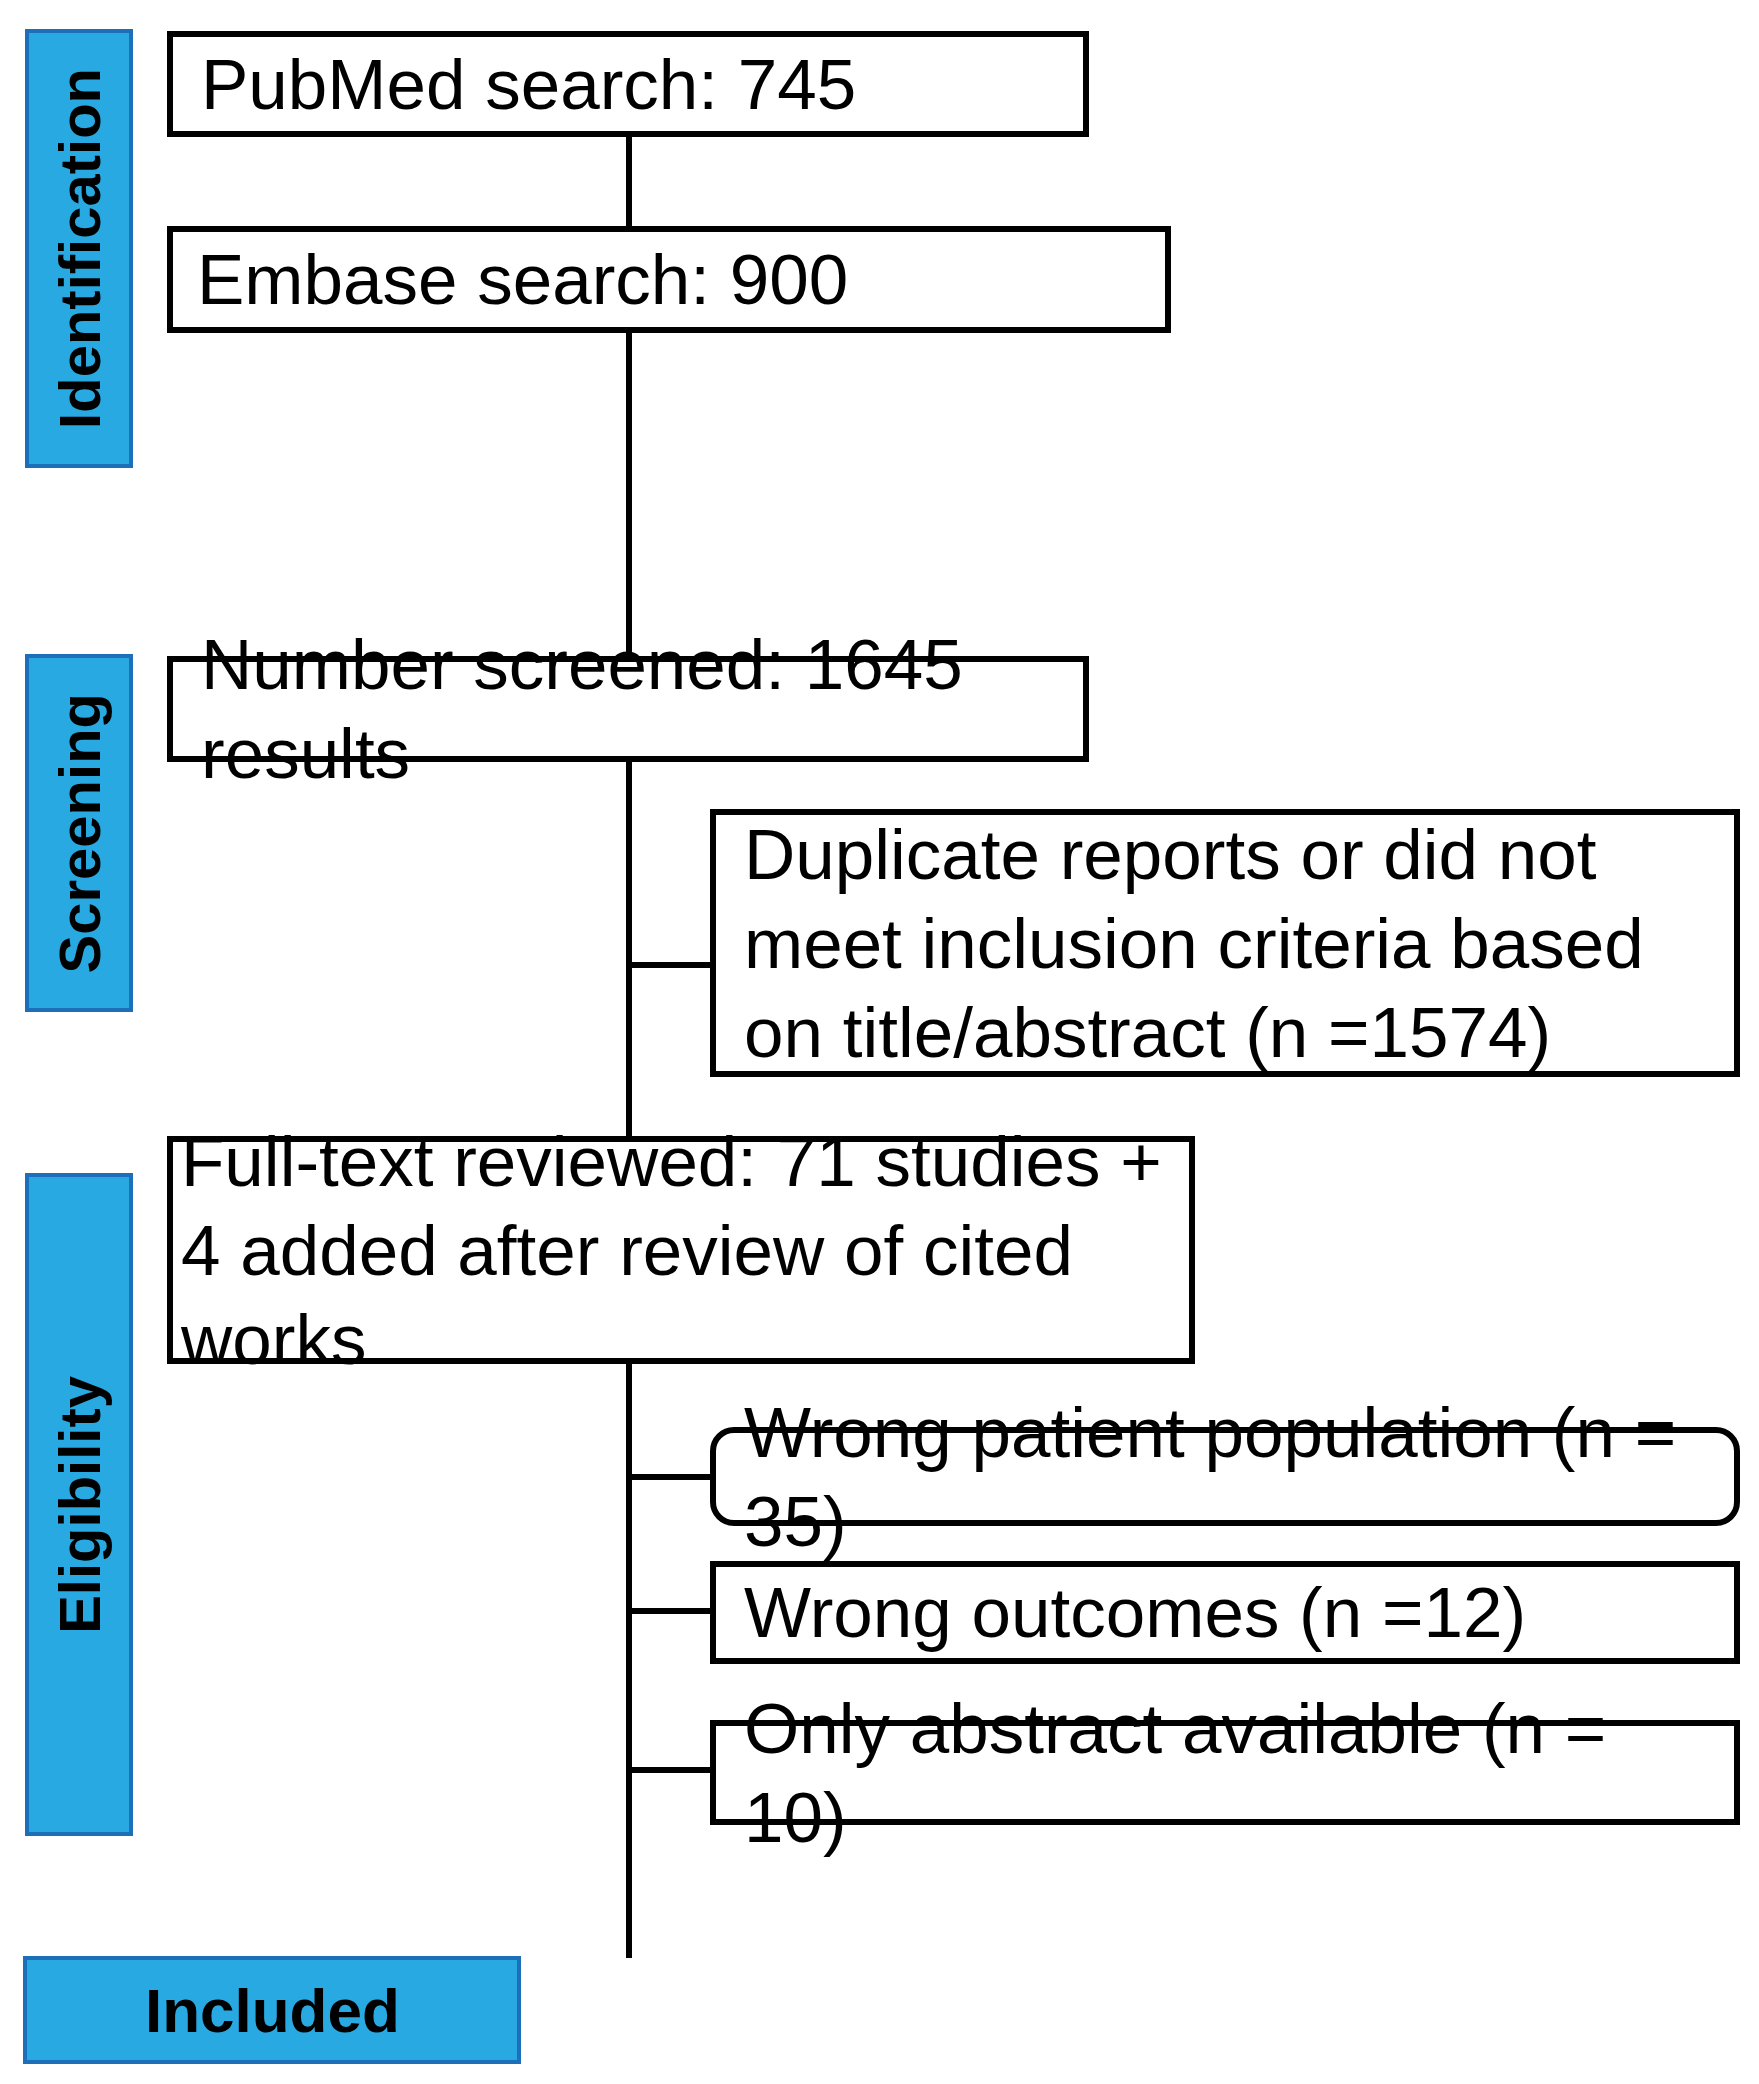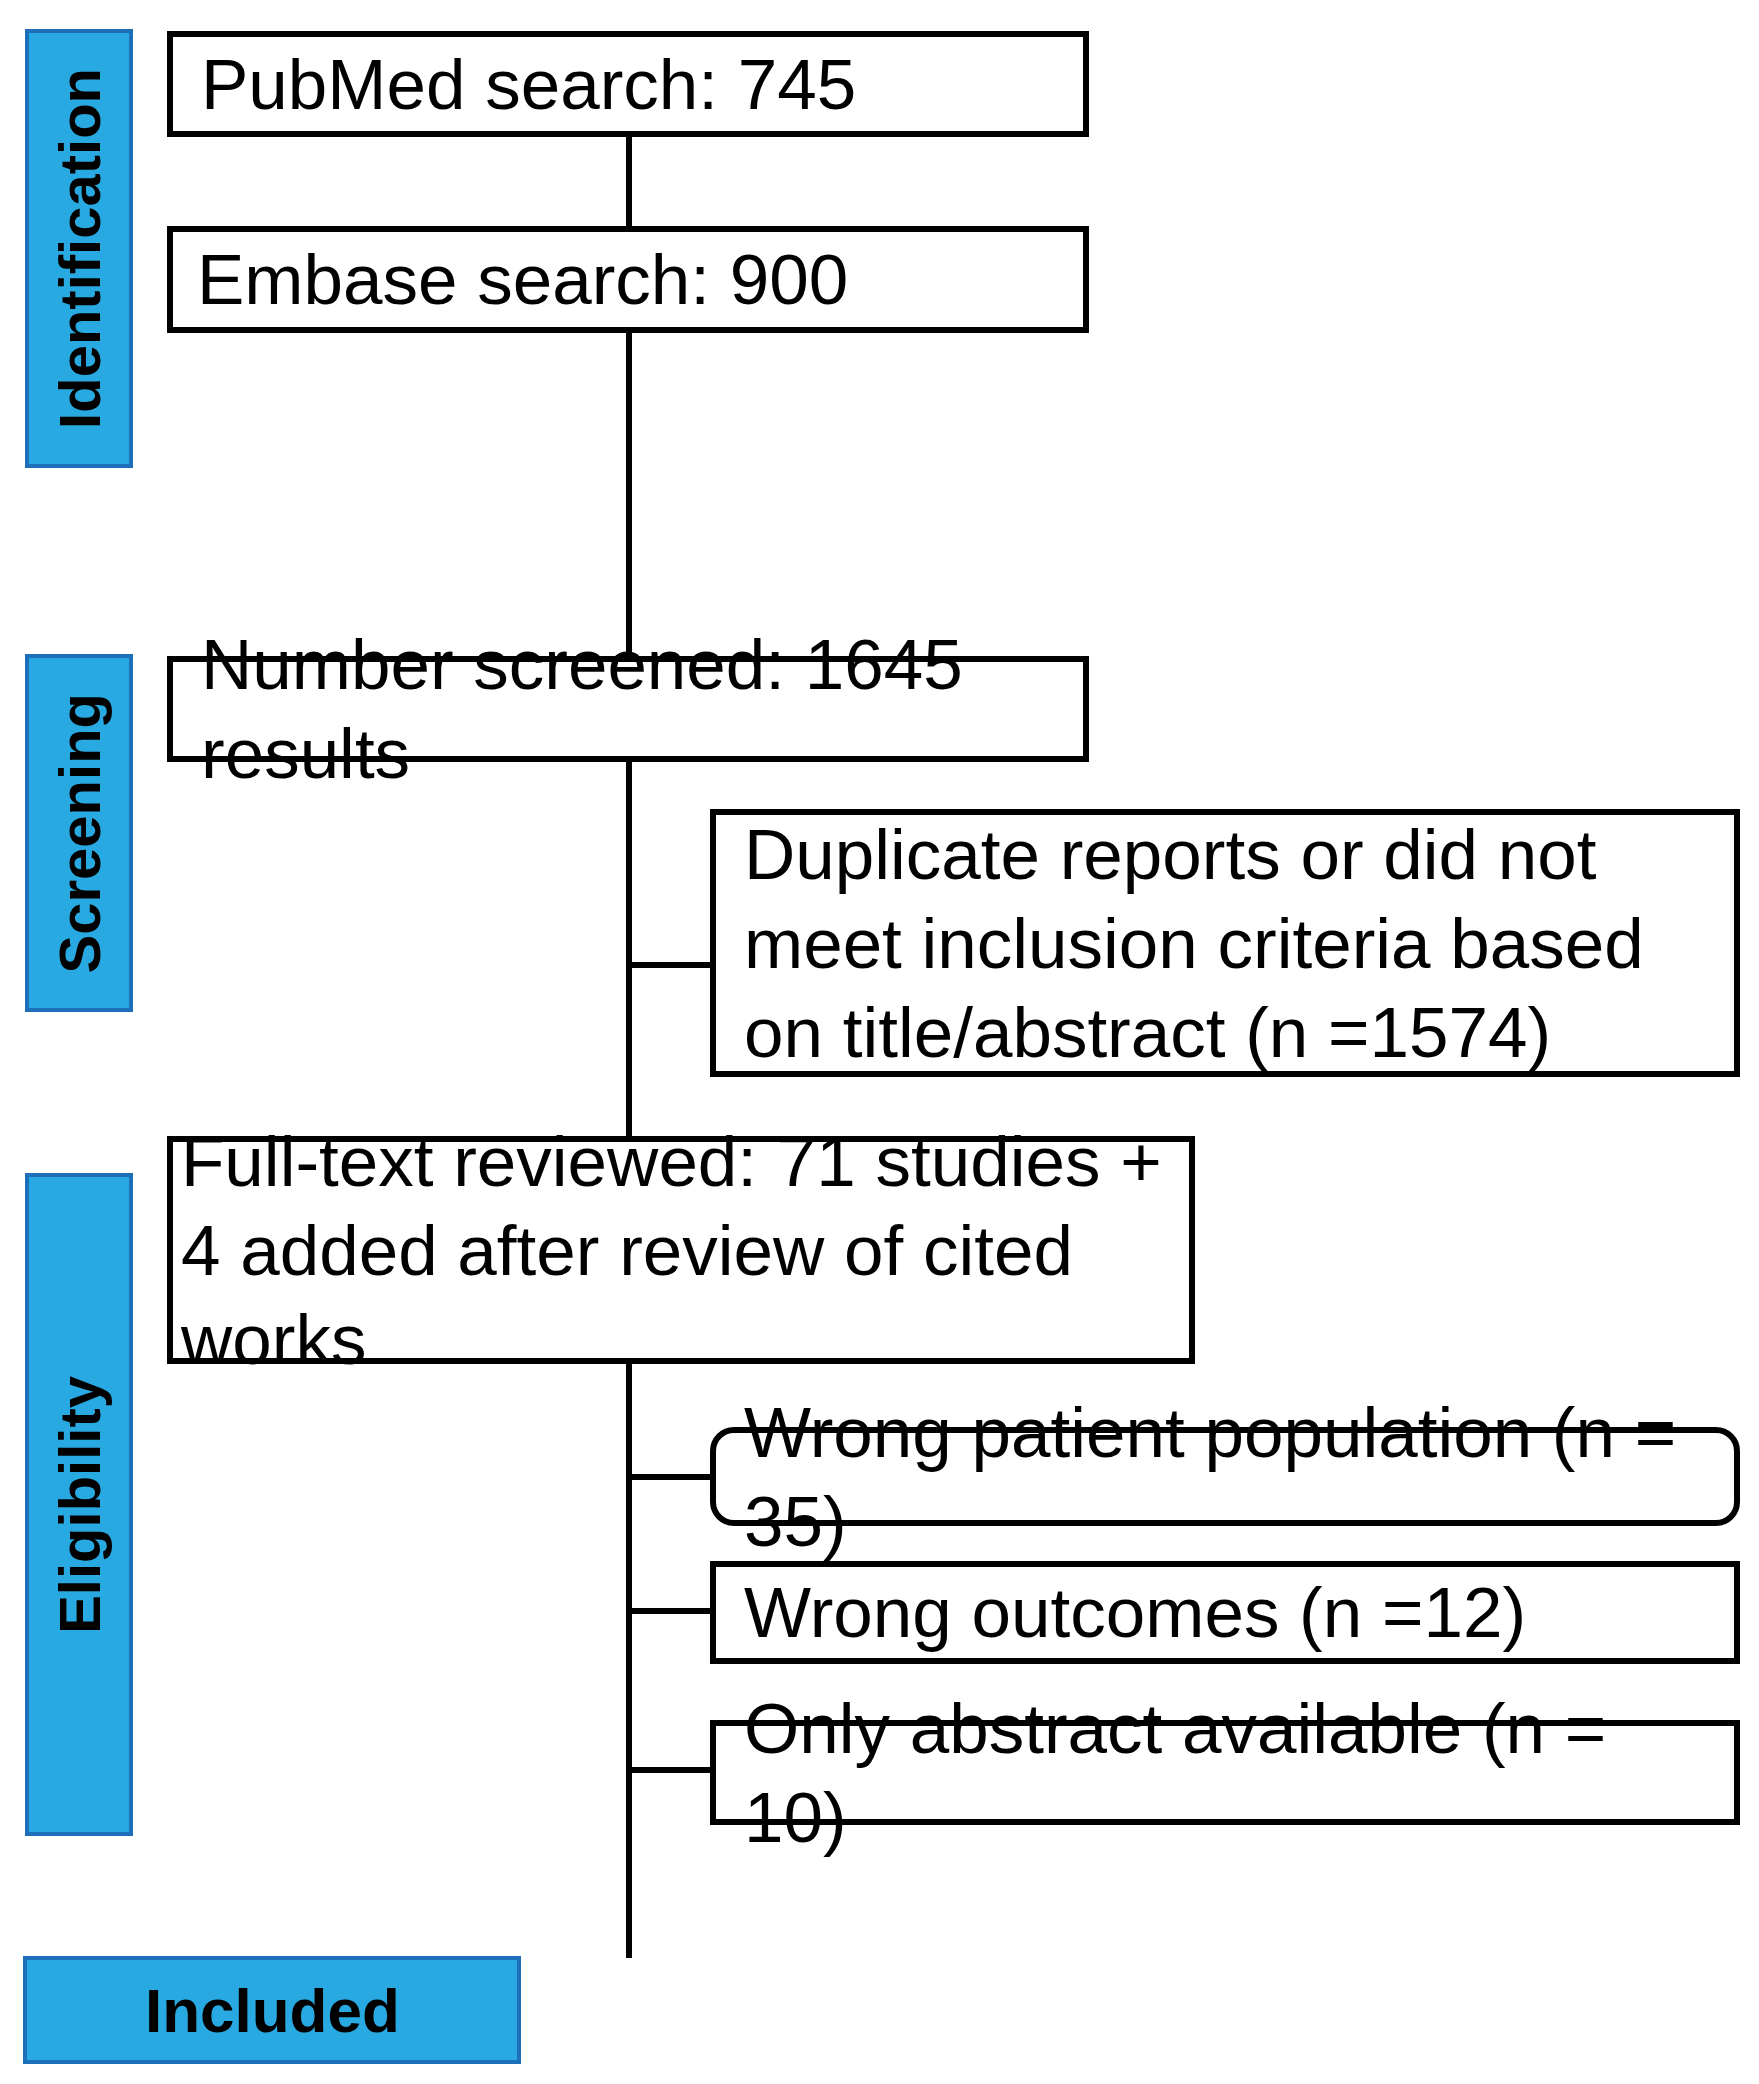--- a/index.html
+++ b/index.html
@@ -19,21 +19,21 @@
     background:#ffffff;
     border:6.6px solid #000000;
     display:flex;
     align-items:center;
     font-size:71px;
     line-height:89px;
     padding:0 17px 0 28px;
     letter-spacing:0px;
   }
   .box-pubmed   {left:167px; top:31px;   width:922px;  height:106px;}
-  .box-embase   {left:167px; top:226px;  width:922px;  height:107px;padding-left:24px;}
+  .box-embase   {left:167px; top:226px;  width:1004px;  height:107px;padding-left:24px;}
   .box-screened {left:167px; top:656px;  width:922px;  height:106px;}
   .box-duplicate{left:710px; top:809px;  width:1030px; height:268px;}
   .box-fulltext {left:167px; top:1136px; width:1028px; height:228px;padding-left:8px;}
   .box-wrongpop {left:710px; top:1427px; width:1030px; height:99px;border-radius:24px;}
   .box-wrongout {left:710px; top:1561px; width:1030px; height:103px;}
   .box-abstract {left:710px; top:1720px; width:1030px; height:105px;}
   .box-included {left:626px; top:1956px; width:1114px; height:108px; justify-content:center; text-align:center; padding:0;}
 
   
   .stage{

